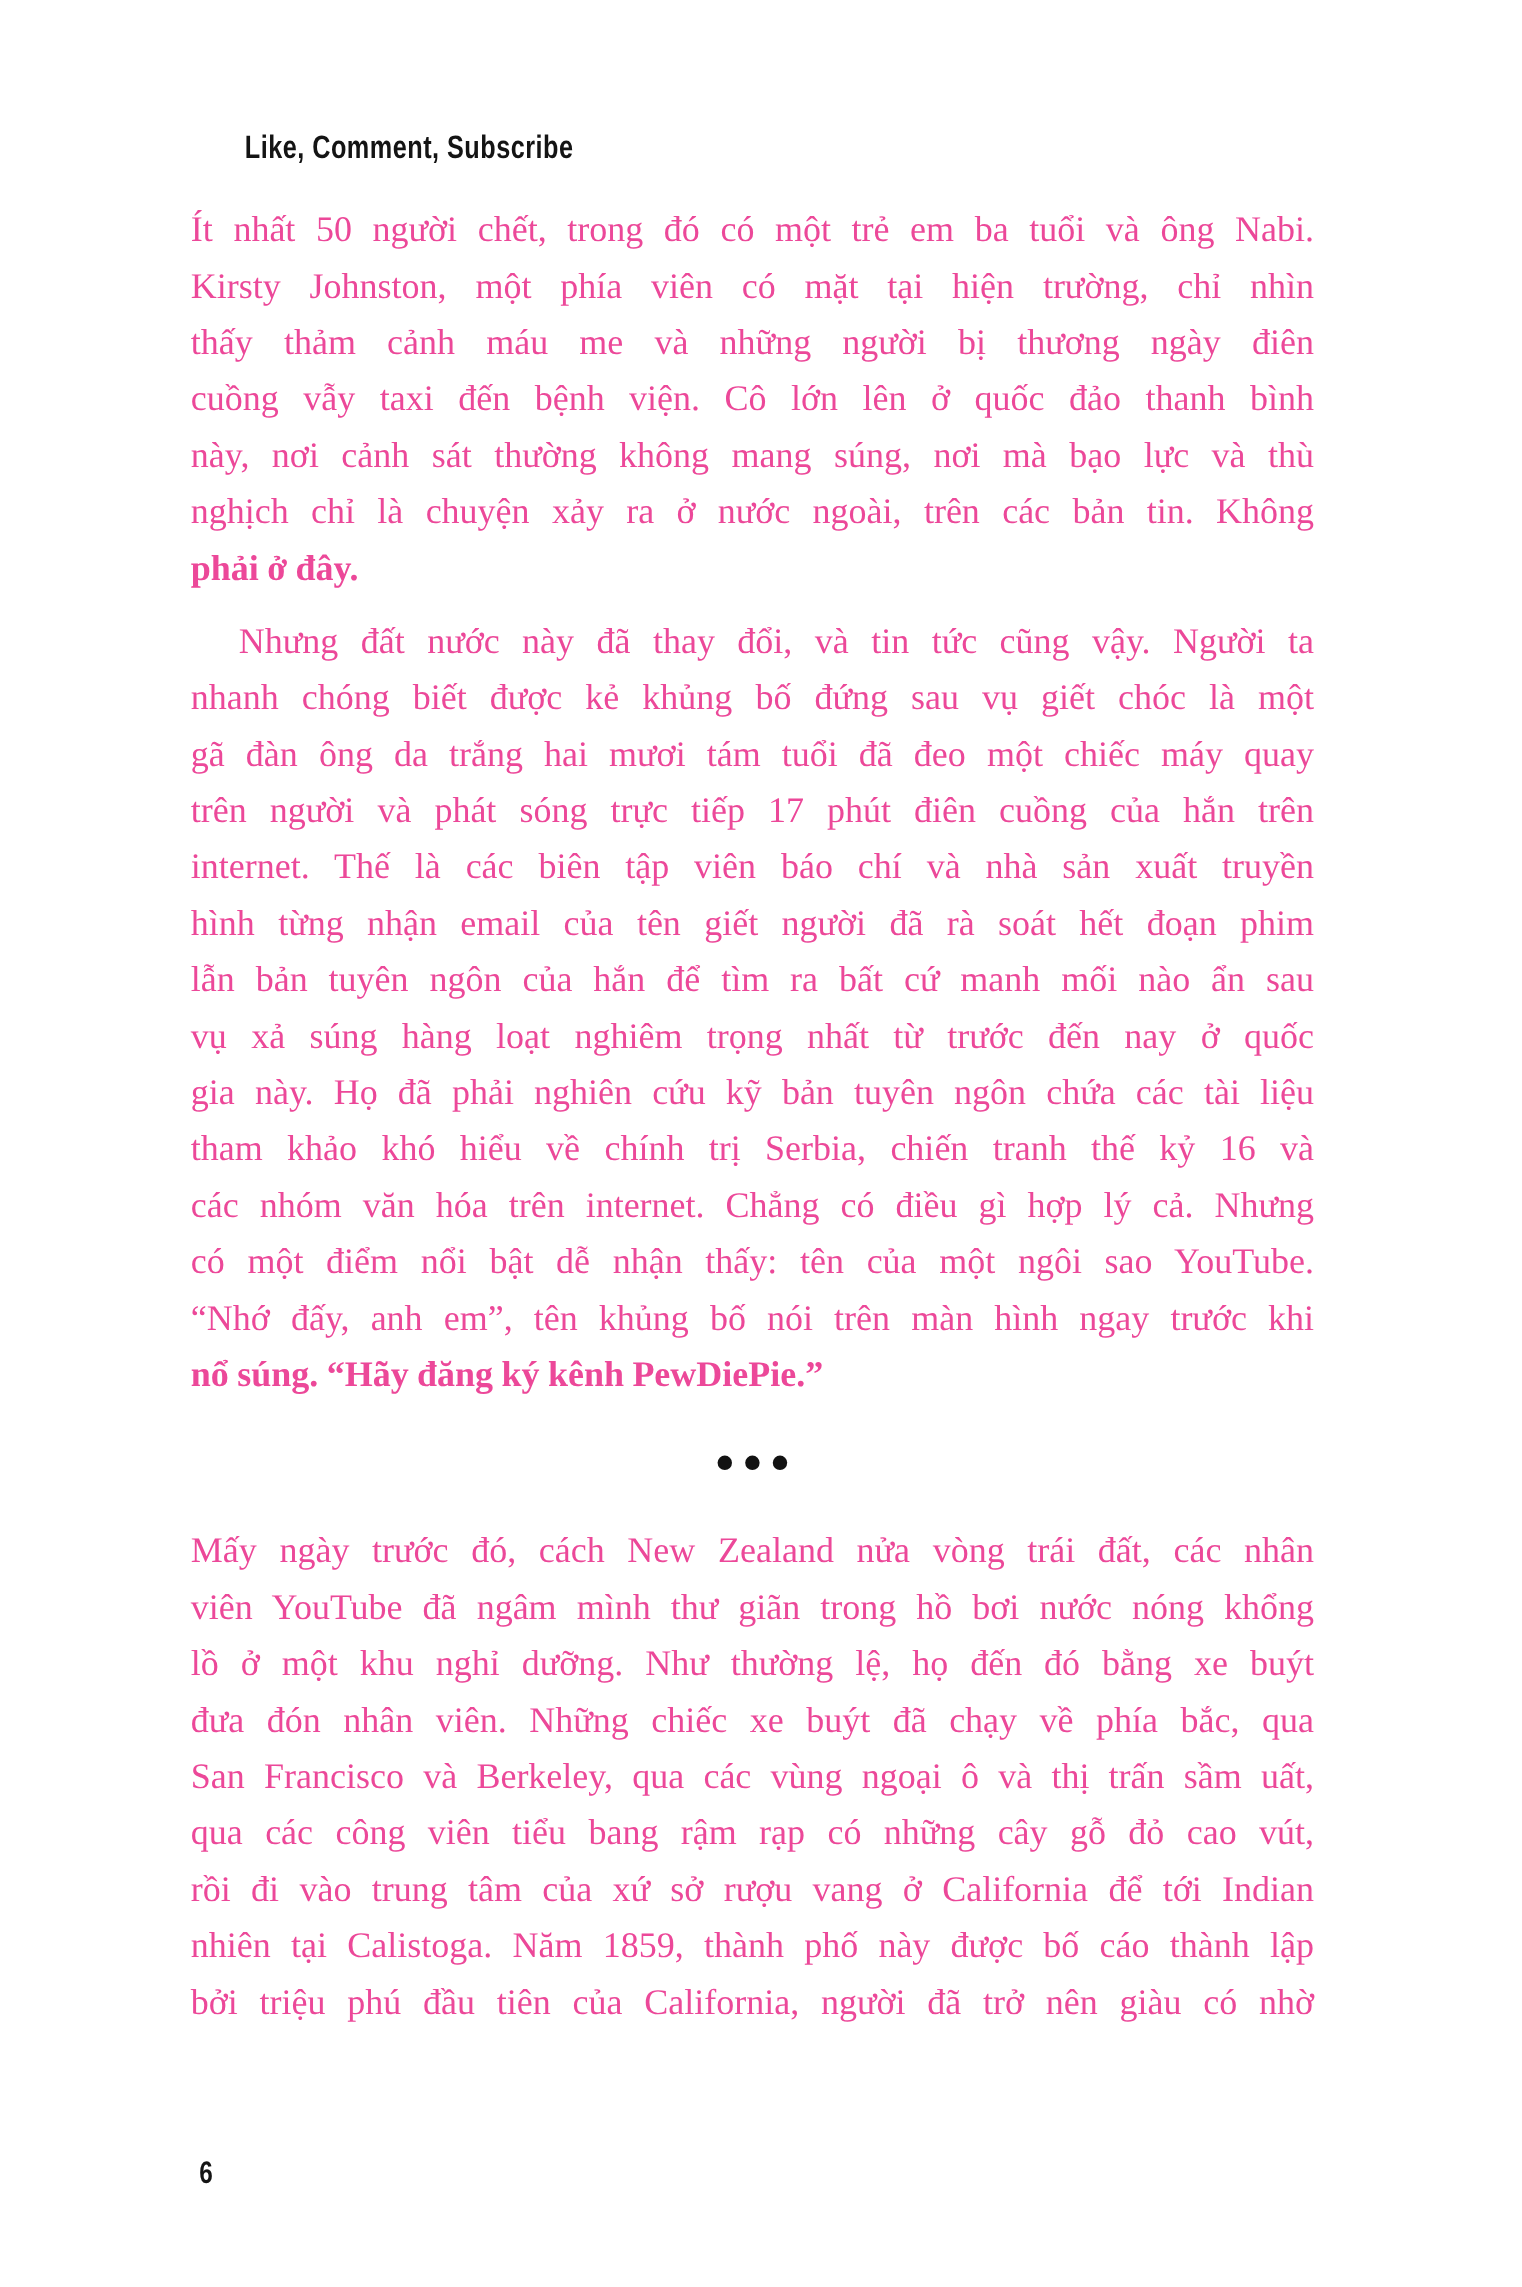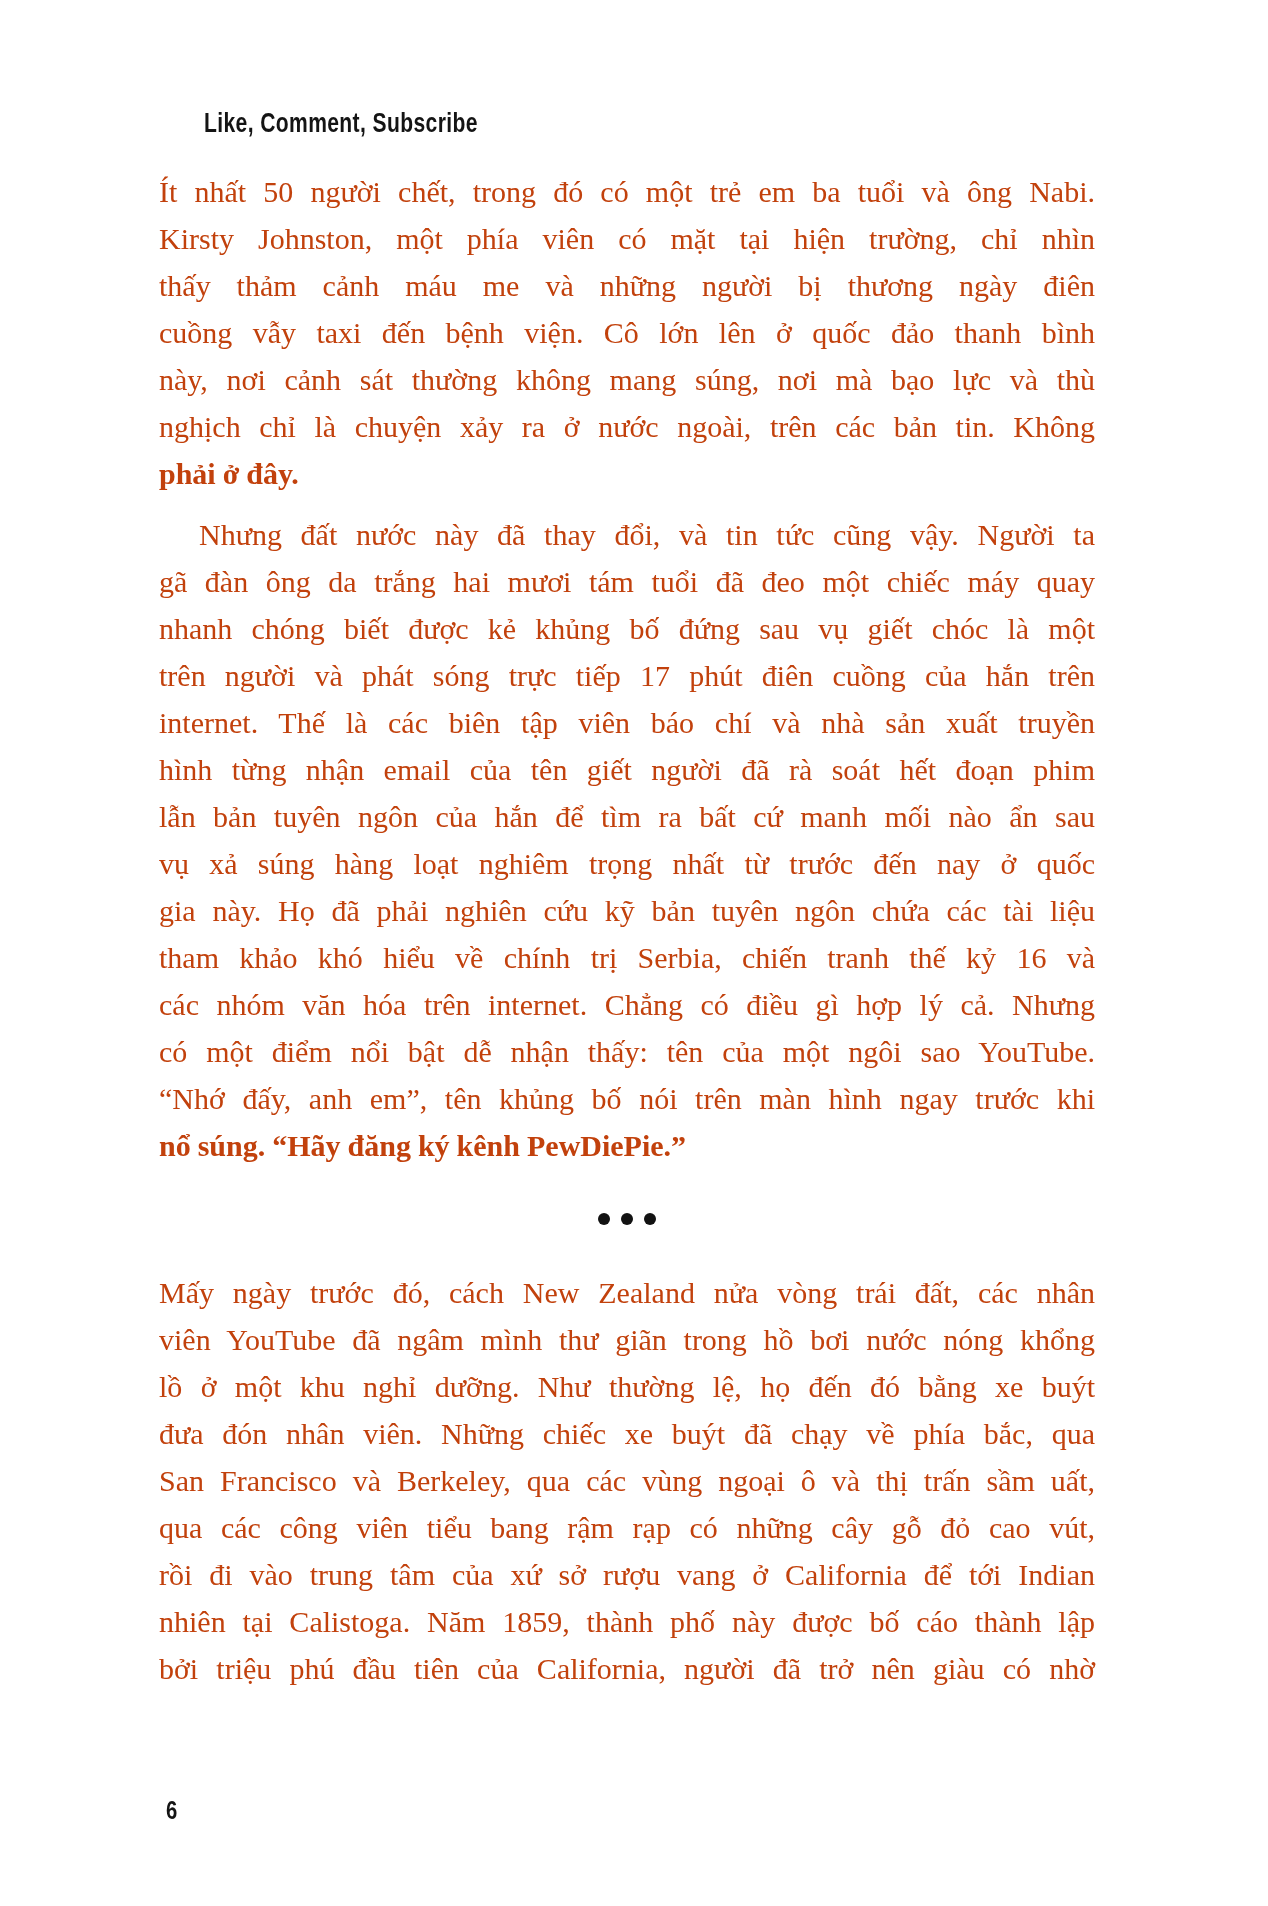--- a/index.html
+++ b/index.html
@@ -34,21 +34,21 @@
     transform-origin: 0 50%;
     letter-spacing: 0.5px;
   }
   .page-body {
     position: absolute;
     left: 159px;
     top: 168px;
     width: 936px;
     font-size: 30px;
     line-height: 47px;
-    color: #c2410c;
+    color: #ec4899;
   }
   .paragraph { margin: 0; }
   .paragraph + .paragraph { margin-top: 14px; }
   .line {
     text-align: justify;
     text-align-last: justify;
     word-spacing: -0.5px;
     white-space: normal;
   }
   .line.last { text-align-last: left; font-weight: bold; }
@@ -91,22 +91,22 @@
         <div class="line">Ít nhất 50 người chết, trong đó có một trẻ em ba tuổi và ông Nabi.</div>
         <div class="line">Kirsty Johnston, một phía viên có mặt tại hiện trường, chỉ nhìn</div>
         <div class="line">thấy thảm cảnh máu me và những người bị thương ngày điên</div>
         <div class="line">cuồng vẫy taxi đến bệnh viện. Cô lớn lên ở quốc đảo thanh bình</div>
         <div class="line">này, nơi cảnh sát thường không mang súng, nơi mà bạo lực và thù</div>
         <div class="line">nghịch chỉ là chuyện xảy ra ở nước ngoài, trên các bản tin. Không</div>
         <div class="line last">phải ở đây.</div>
       </div>
       <div class="paragraph">
         <div class="line first-indent">Nhưng đất nước này đã thay đổi, và tin tức cũng vậy. Người ta</div>
+        <div class="line">nhanh chóng biết được kẻ khủng bố đứng sau vụ giết chóc là một</div>
         <div class="line">gã đàn ông da trắng hai mươi tám tuổi đã đeo một chiếc máy quay</div>
-        <div class="line">nhanh chóng biết được kẻ khủng bố đứng sau vụ giết chóc là một</div>
         <div class="line">trên người và phát sóng trực tiếp 17 phút điên cuồng của hắn trên</div>
         <div class="line">internet. Thế là các biên tập viên báo chí và nhà sản xuất truyền</div>
         <div class="line">hình từng nhận email của tên giết người đã rà soát hết đoạn phim</div>
         <div class="line">lẫn bản tuyên ngôn của hắn để tìm ra bất cứ manh mối nào ẩn sau</div>
         <div class="line">vụ xả súng hàng loạt nghiêm trọng nhất từ trước đến nay ở quốc</div>
         <div class="line">gia này. Họ đã phải nghiên cứu kỹ bản tuyên ngôn chứa các tài liệu</div>
         <div class="line">tham khảo khó hiểu về chính trị Serbia, chiến tranh thế kỷ 16 và</div>
         <div class="line">các nhóm văn hóa trên internet. Chẳng có điều gì hợp lý cả. Nhưng</div>
         <div class="line">có một điểm nổi bật dễ nhận thấy: tên của một ngôi sao YouTube.</div>
         <div class="line">“Nhớ đấy, anh em”, tên khủng bố nói trên màn hình ngay trước khi</div>

